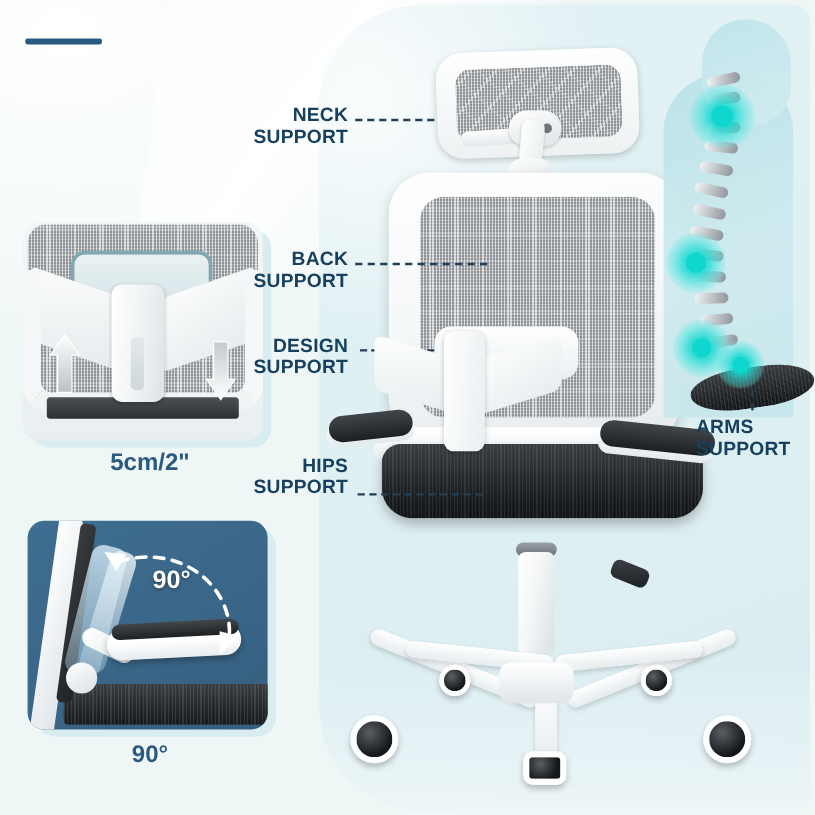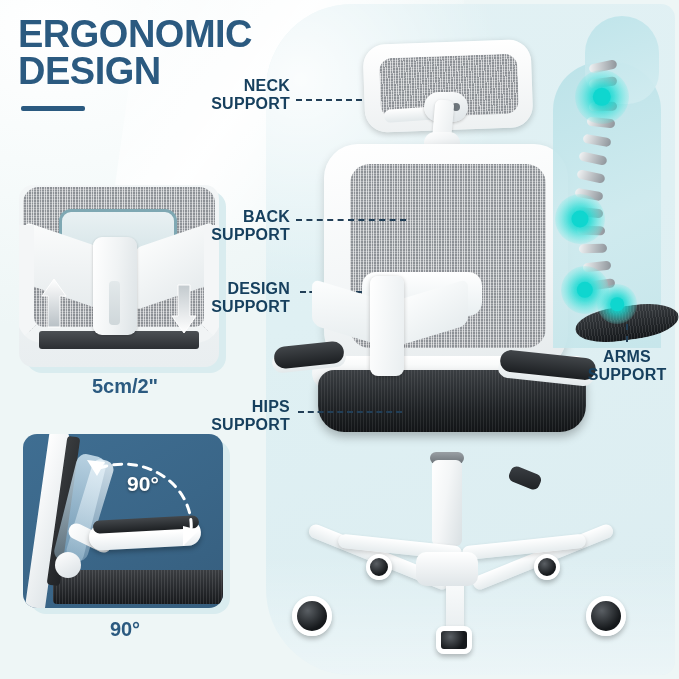--- a/index.html
+++ b/index.html
@@ -188,21 +188,21 @@
     text-shadow:0 1px 3px rgba(0,0,0,.45);
   }
 
   
   .callout{
     position:absolute;color:#17405e;font-weight:bold;font-size:16px;
     line-height:1.12;letter-spacing:.2px;white-space:nowrap;
   }
   .callout .l2{display:block;}
   .callout.ta-r{text-align:right;}
-  .callout.ta-c{text-align:center;}
+  .callout.ta-c{}
 
   .dash{
     position:absolute;height:0;border-top:2px dashed #223f57;
   }
   .dash.v{width:0;height:18px;border-top:none;border-left:2px dashed #223f57;}
 
   
   #chair{position:absolute;left:266px;top:4px;width:409px;height:671px;}
 
   .headrest{
@@ -440,24 +440,20 @@
     <div class="hotspot" style="left:16px;top:248px;width:48px;height:48px;">
         <span class="core"></span>
       </div>
     <div class="cushion"></div>
     <div class="hotspot" style="left:52px;top:266px;width:40px;height:40px;">
         <span class="core"></span>
       </div>
   </div>
 
   <div id="header">
-    <div class="h1">
-      <span>ERGONOMIC</span>
-      <span class="l2">DESIGN</span>
-    </div>
     <div class="rule"></div>
   </div>
 
   <div class="card-shadow" id="lumbarShadow"></div>
   <div class="card" id="lumbarCard">
     <div class="back mesh"></div>
     <div class="innerpad"></div>
     <div class="wingL"></div>
     <div class="wingR"></div>
     <div class="frameband"></div>
@@ -505,39 +501,39 @@
       <path d="M8 14 L26 16 L18 30 Z" fill="#ffffff"></path>
       <path d="M104 100 L120 84 L104 80 Z" fill="#ffffff"></path>
     </svg>
 
     <div class="angle">90°</div>
   </div>
   <div class="cap" id="armCap">
     <div class="big">90°</div>
   </div>
 
-  <div class="callout ta-r" style="left:180px;top:77px;width:110px;">
+  <div class="callout ta-r" style="left:180px;top:88px;width:110px;">
     <span>NECK</span>
     <span class="l2">SUPPORT</span>
   </div>
   <div class="dash" style="left:296px;top:99px;width:66px;"></div>
 
   <div class="callout ta-r" style="left:160px;top:208px;width:130px;">
     <span>BACK</span>
     <span class="l2">SUPPORT</span>
   </div>
   <div class="dash" style="left:296px;top:219px;width:110px;"></div>
 
   <div class="callout ta-r" style="left:152px;top:280px;width:138px;">
     <span>DESIGN</span>
     <span class="l2">SUPPORT</span>
   </div>
   <div class="dash" style="left:300px;top:291px;width:62px;"></div>
 
-  <div class="callout ta-r" style="left:158px;top:398px;width:132px;">
+  <div class="callout ta-r" style="left:158px;top:380px;width:132px;">
     <span>HIPS</span>
     <span class="l2">SUPPORT</span>
   </div>
   <div class="dash" style="left:298px;top:411px;width:104px;"></div>
 
   <div class="callout ta-c" style="left:586px;top:348px;width:94px;margin-left:-6px;">
     <span>ARMS</span>
     <span class="l2">SUPPORT</span>
   </div>
   <div class="dash v" style="left:626px;top:324px;"></div>

